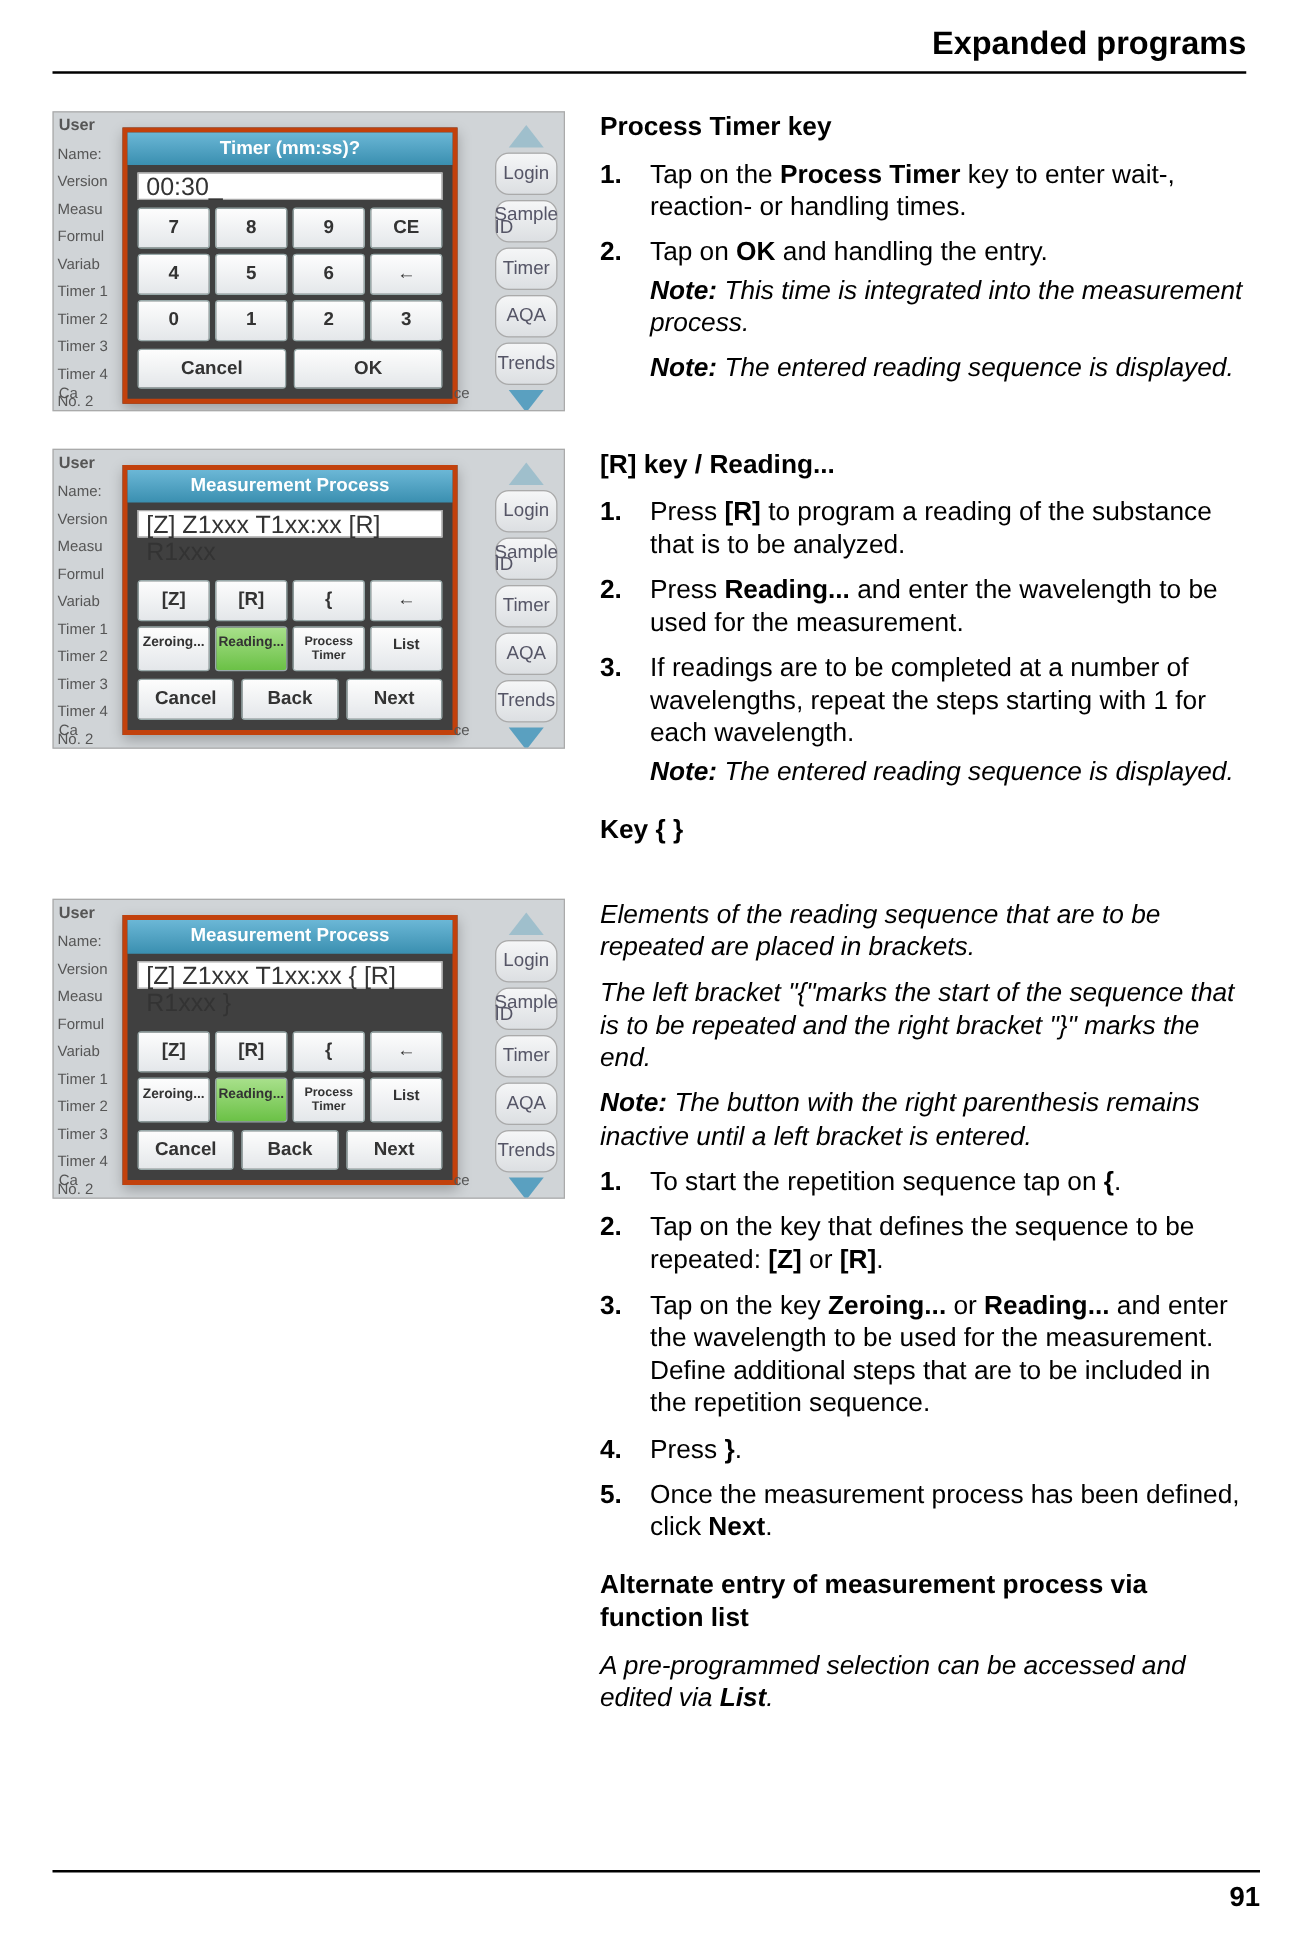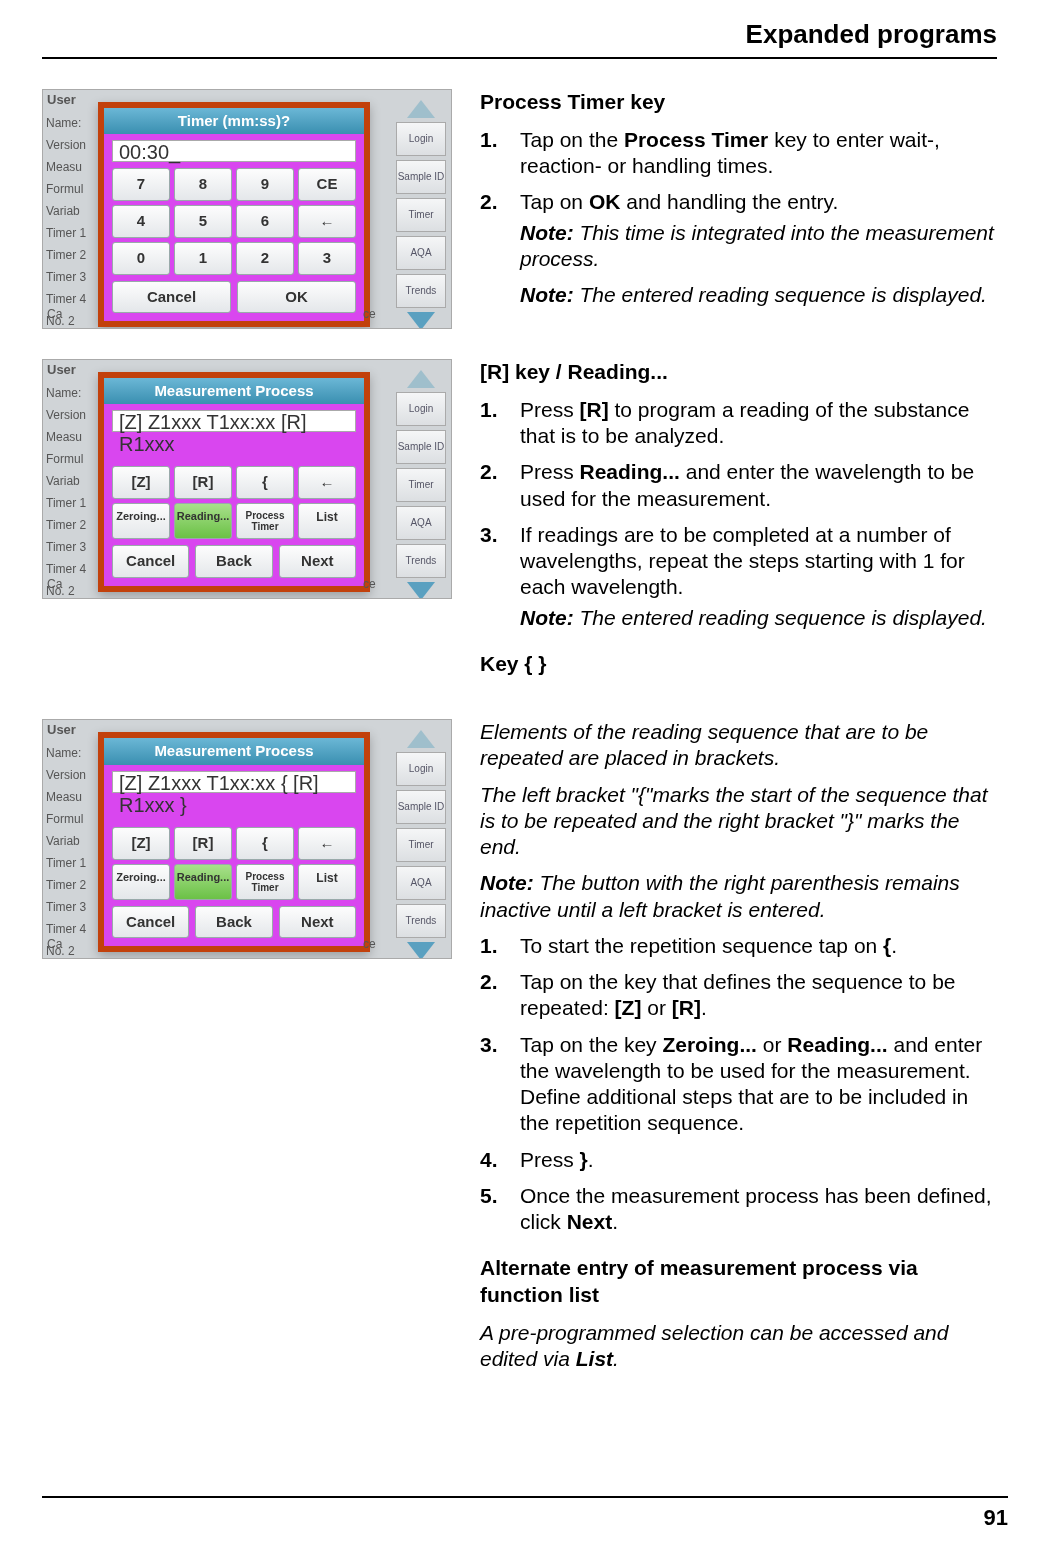--- a/index.html
+++ b/index.html
@@ -112,22 +112,22 @@
   .shot .left-labels div {
     white-space: nowrap;
     overflow: hidden;
     padding-left: 3px;
   }
   .shot .dialog {
     position: absolute;
     left: 55px;
     top: 12px;
     width: 260px;
-    background: #d946ef;
-    border: 6px solid #c2410c;
+    background: #404040;
+    border: 4px solid #c2410c;
     box-shadow: 0 4px 10px rgba(0,0,0,0.25);
   }
   .shot .dlg-title {
     background: linear-gradient(#6bb7d6, #3a8fb0);
     color: #fff;
     font-weight: bold;
     text-align: center;
     padding: 4px 0;
     font-size: 15px;
   }
@@ -183,24 +183,24 @@
     top: 10px;
     width: 52px;
     display: flex;
     flex-direction: column;
     gap: 4px;
     align-items: center;
   }
   .shot .side .sbtn {
     background: linear-gradient(#f5f6f7,#dcdfe2);
     border: 1px solid #aaa;
-    border-radius: 0;
+    border-radius: 11px;
     width: 48px;
     height: 32px;
-    font-size: 10px;
+    font-size: 15px;
     line-height: 10px;
     display:flex;
     flex-direction:column;
     align-items:center;
     justify-content:center;
     color:#556;
   }
   .shot .arrow {
     width: 0; height: 0;
     border-left: 14px solid transparent;

